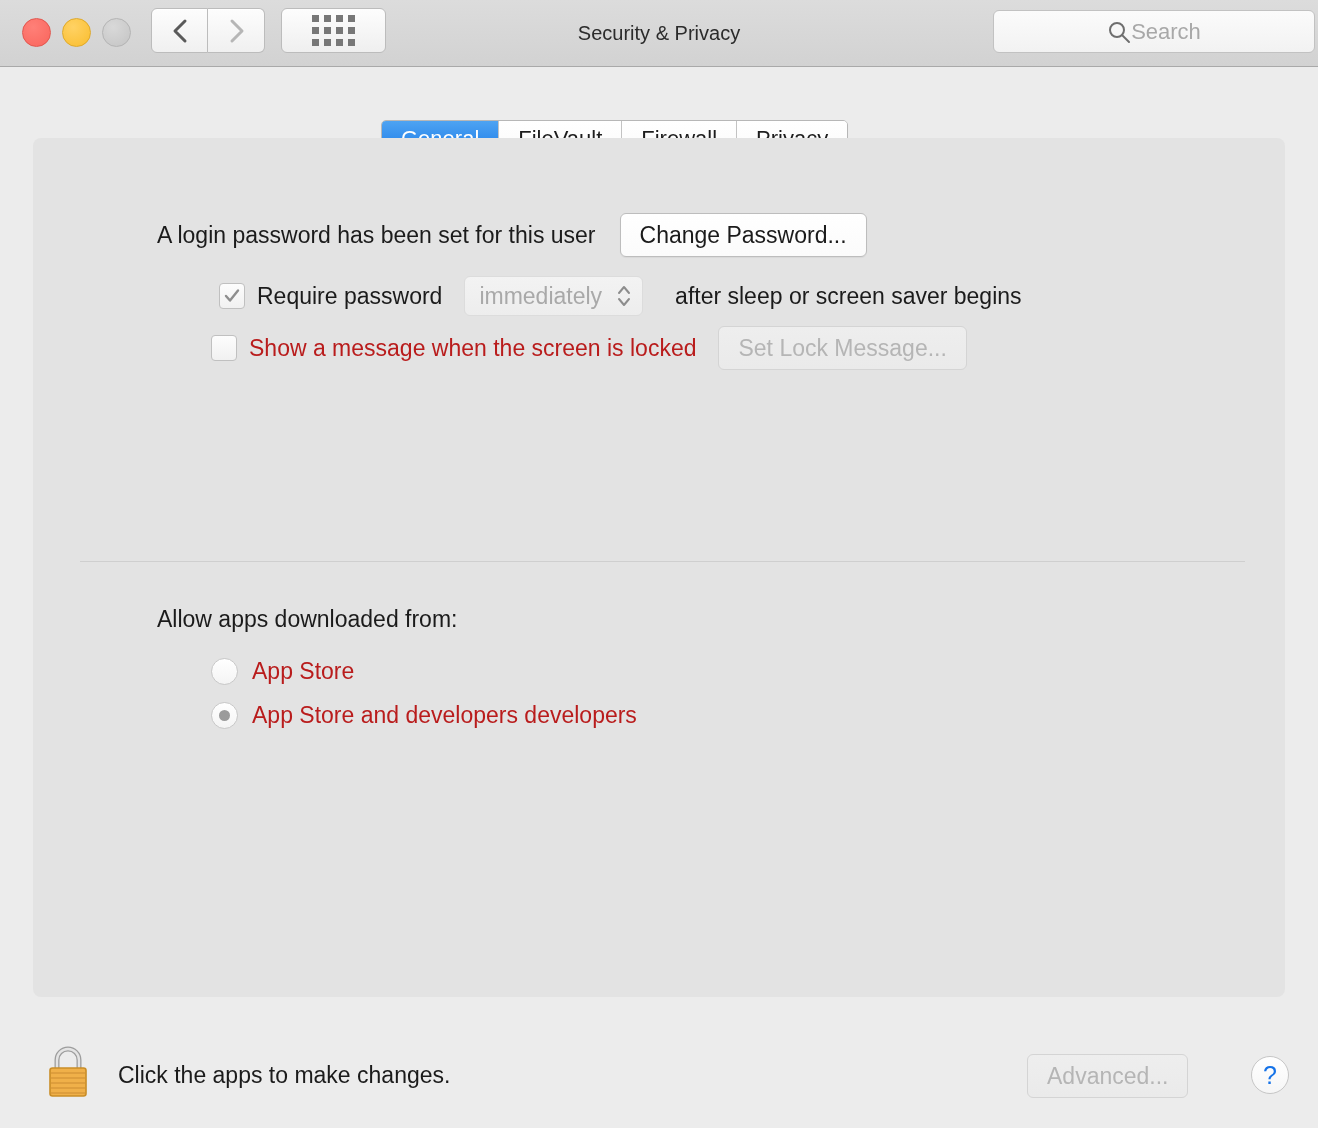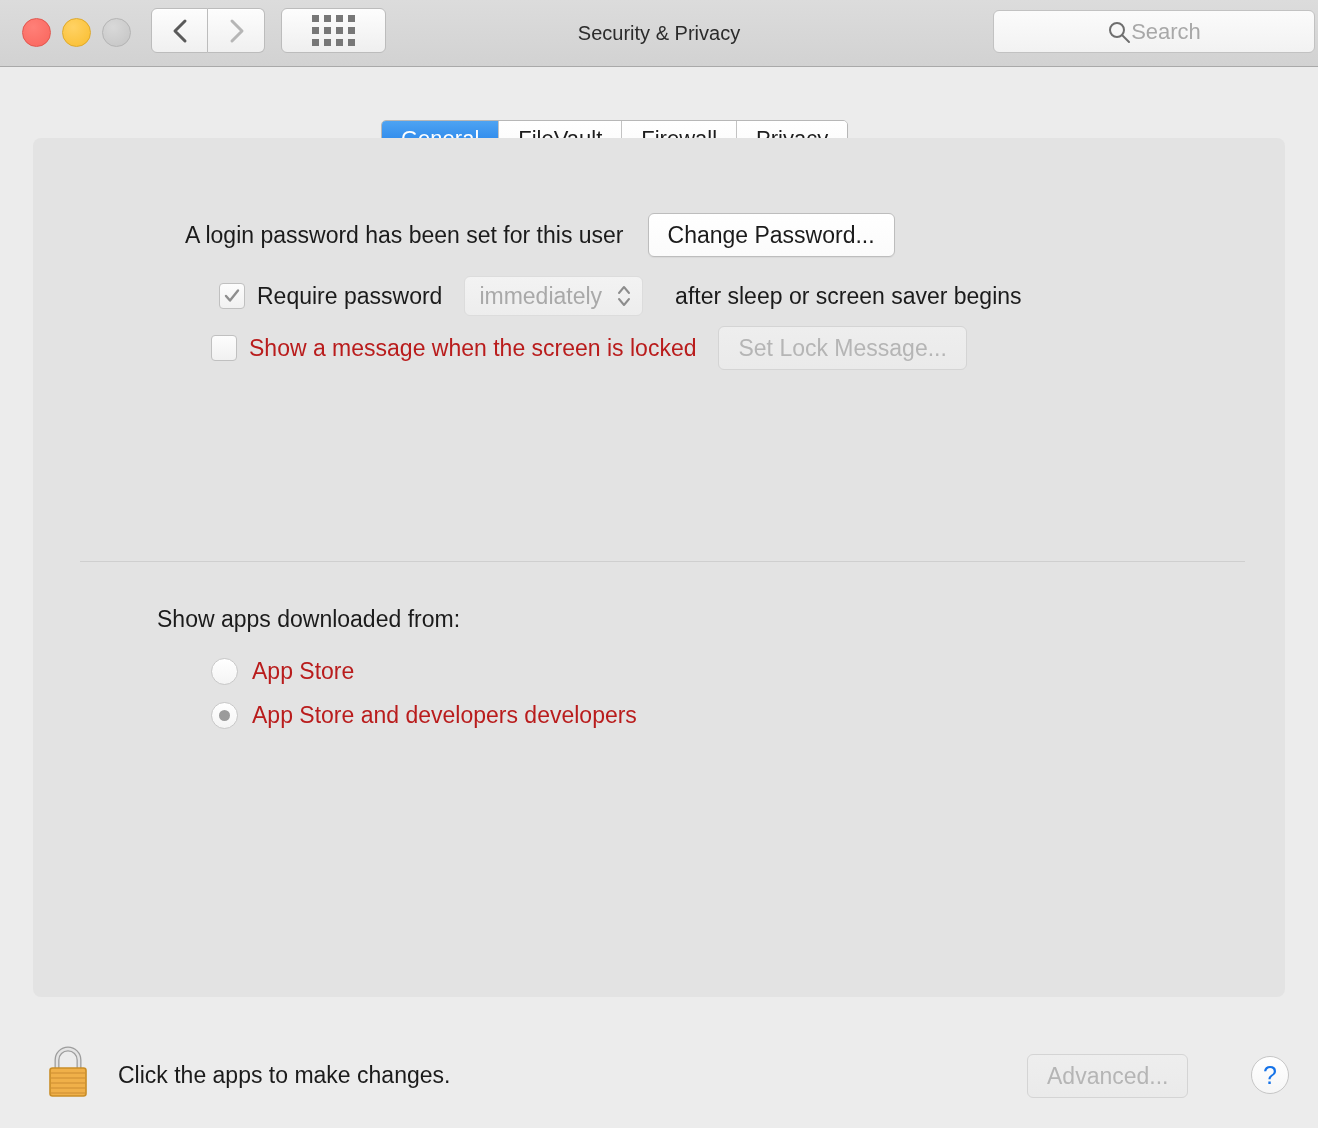--- a/index.html
+++ b/index.html
@@ -311,21 +311,21 @@
 
 <div class="tabs">
   <div class="tab selected">General</div>
   <div class="tab">FileVault</div>
   <div class="tab">Firewall</div>
   <div class="tab">Privacy</div>
 </div>
 
 <div class="contentbox">
 
-  <div class="row" style="left:124px; top:75px; gap:24px;margin-left:28px;">
+  <div class="row" style="left:124px; top:75px; gap:24px;">
     <span class="label">A login password has been set for this user</span>
     <div class="pushbtn">Change Password...</div>
   </div>
 
   <div class="row" style="left:178px; top:138px; gap:12px;padding-left:8px;">
     <span class="checkbox checked">
       <svg class="tick" width="18" height="18" viewBox="0 0 18 18">
         <polyline points="3,9 7,13.5 15,3.5" fill="none" stroke="#8e8e8e" stroke-width="2.4" stroke-linecap="round" stroke-linejoin="round"></polyline>
       </svg>
     </span>
@@ -342,21 +342,21 @@
 
   <div class="row" style="left:178px; top:188px; gap:12px;">
     <span class="checkbox">
       
     </span>
     <span class="label dim" style="margin-right:10px;">Show a message when the screen is locked</span>
     <div class="pushbtn disabled">Set Lock Message...</div>
   </div>
 
   <div class="row" style="left:124px; top:468px;">
-    <span class="label">Show apps downloaded from:</span>
+    <span class="label">Allow apps downloaded from:</span>
   </div>
 
   <div class="row" style="left:178px; top:520px; gap:14px;">
     <span class="radio"></span>
     <span class="label dim">App Store</span>
   </div>
 
   <div class="row" style="left:178px; top:564px; gap:14px;">
     <span class="radio selected">
         <span class="dot"></span>

